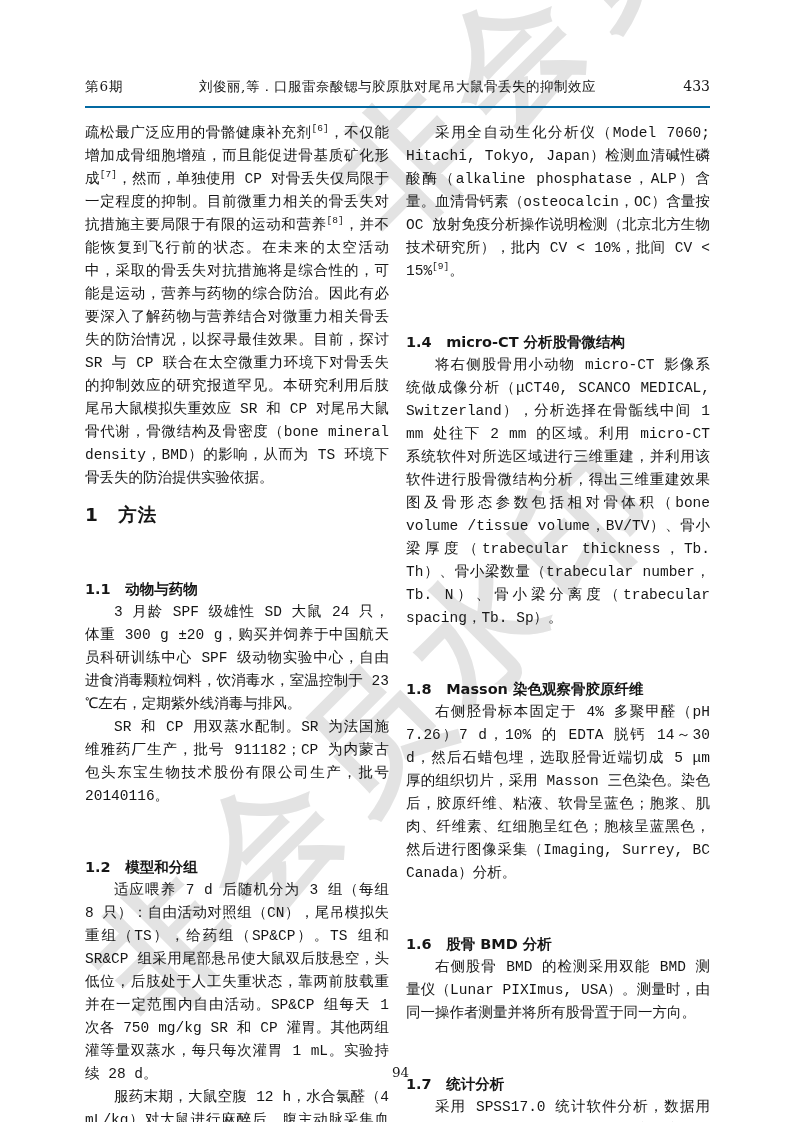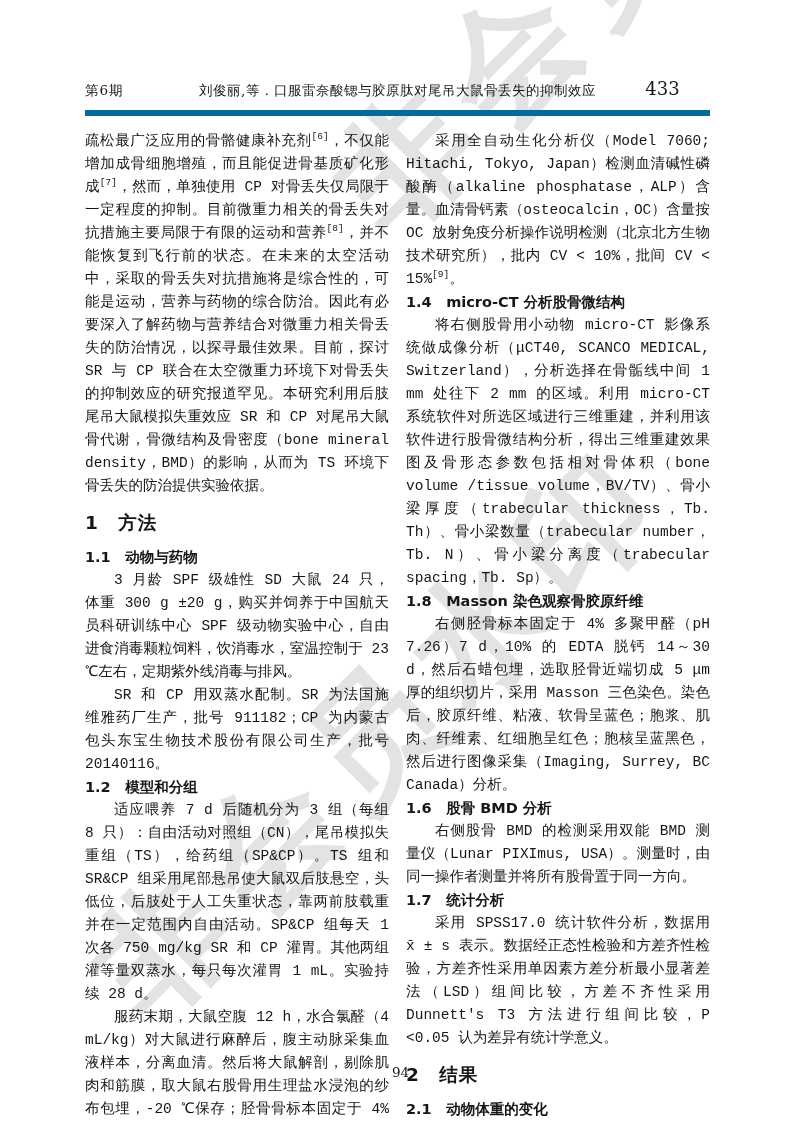--- a/index.html
+++ b/index.html
@@ -25,25 +25,25 @@
     transform-origin:0 50%;
   }
   .wm-a { left:118px; top:905px; }
   .wm-b { left:360px; top:120px; }
   
   .content { position:relative; z-index:1; padding:78px 83px 0 85px; }
   .page-header {
     display:flex; align-items:baseline;
     font-size:13.5px;
     padding-bottom:10px;
-    border-bottom:6px solid #0369a1;
+    border-bottom:2px solid #0369a1;
   }
   .ph-issue { width:95px; letter-spacing:1px; }
   .ph-title { flex:1; text-align:center; letter-spacing:0.5px; }
-  .ph-page  { width:95px; text-align:center; font-size:18px; }
+  .ph-page  { width:95px; text-align:right; font-size:14px; }
   .columns { display:flex; gap:17px; padding-top:14px; }
   .col {
     width:304px;
     font-size:14.5px;
     line-height:23px;
     text-align:justify;
   }
   .p { text-indent:2em;font-family:Liberation Mono, monospace; }
   .noindent { text-indent:0; }
   .h1 {
@@ -53,20 +53,21 @@
     line-height:30px;
     margin:10px 0 8px;
     text-align:left;
     letter-spacing:1px;
   }
   .h2 {
     font-family:"DejaVu Sans","Liberation Sans",sans-serif;
     font-weight:700;
     font-size:14.5px;
     text-align:left;
+    margin-top:48px;
   }
   sup { font-size:9.5px; vertical-align:super; line-height:0; }
   .page-footer {
     position:absolute; left:8px; right:0; top:1064px;
     text-align:center; font-size:13.5px; z-index:1;
   }
 </style>
 </head>
 <body>
 

